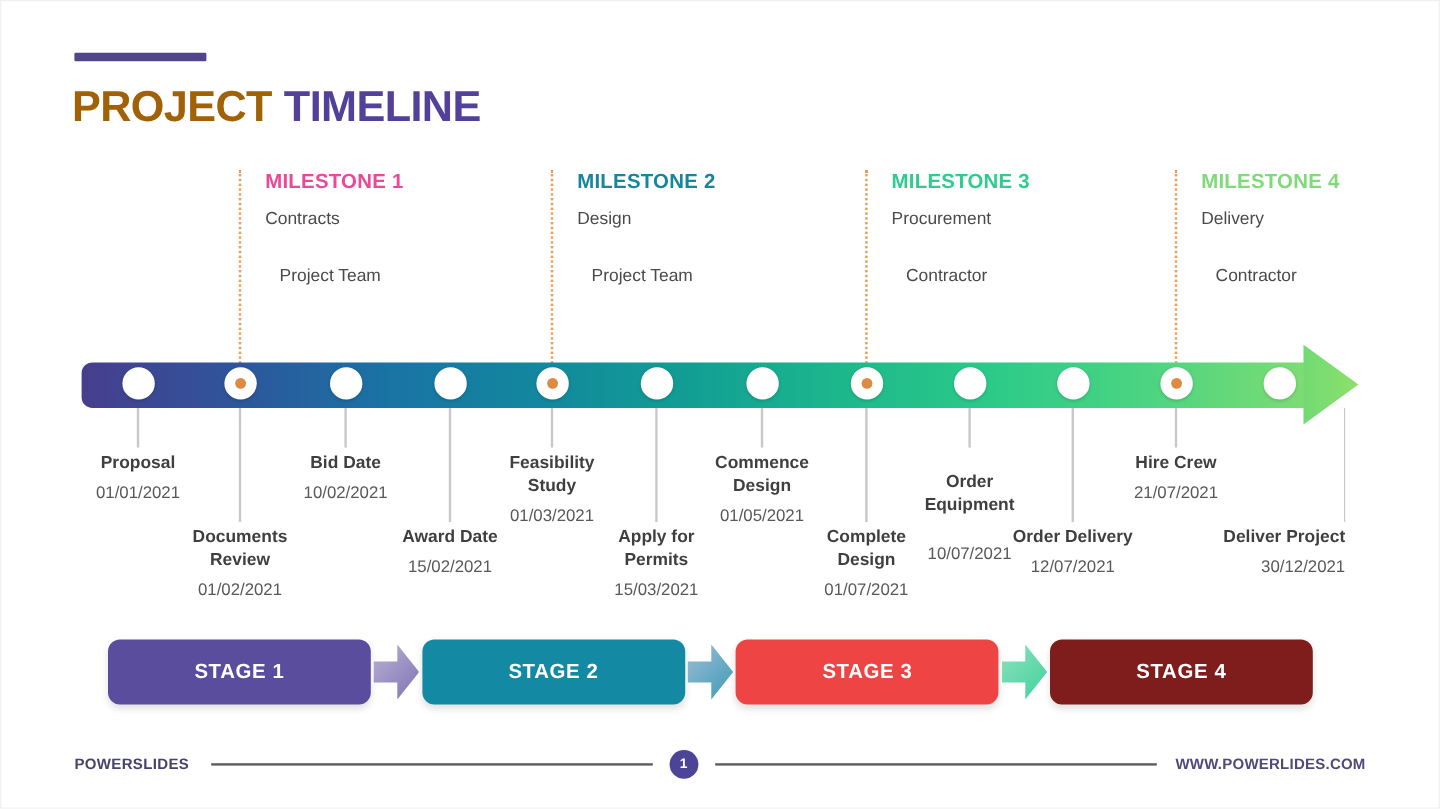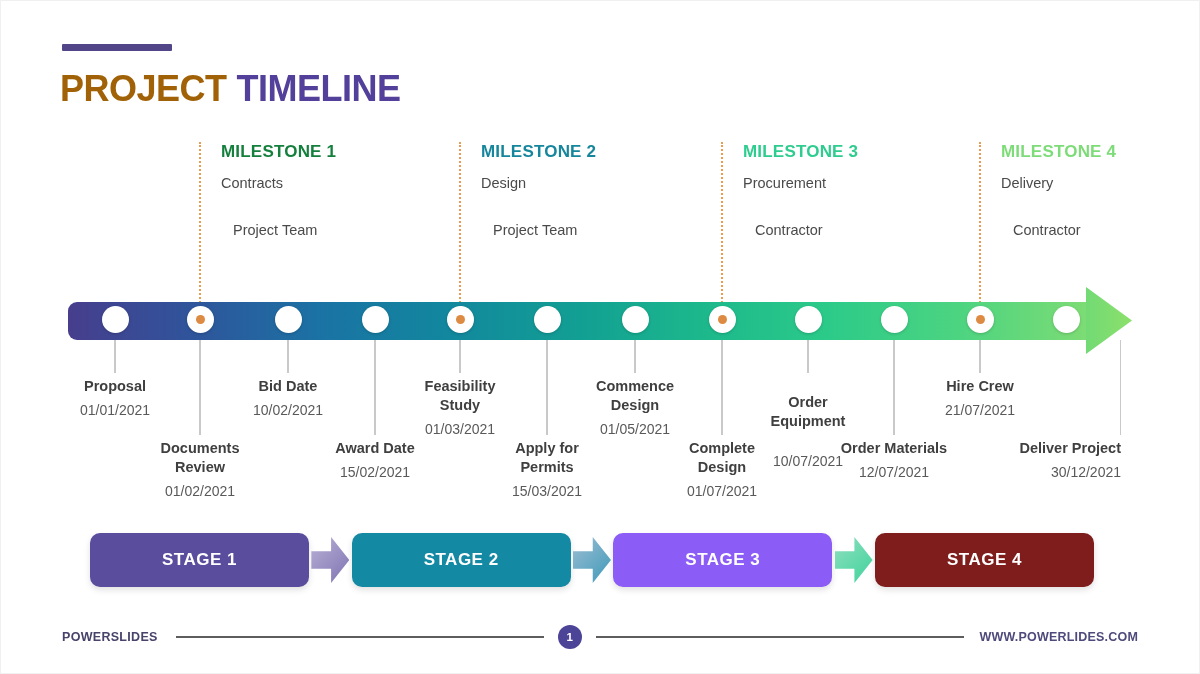--- a/index.html
+++ b/index.html
@@ -64,21 +64,21 @@
 
   <div class="accent-line"></div>
   <div class="page-title">
     <span class="t1">PROJECT</span><span class="t2">TIMELINE</span>
   </div>
 
   <div>
   <div class="milestone" style="left: 199px;">
     <div class="dotted"></div>
     <div class="mtext">
-      <div class="mtitle" style="color: #15803d;">MILESTONE 1</div>
+      <div class="mtitle" style="color: #ec4899;">MILESTONE 1</div>
       <div class="mline1">Contracts</div>
       <div class="mline2">Project Team</div>
     </div>
   </div>
 
   <div class="milestone" style="left: 459px;">
     <div class="dotted"></div>
     <div class="mtext">
       <div class="mtitle" style="color: rgb(22, 134, 156);">MILESTONE 2</div>
       <div class="mline1">Design</div>
@@ -208,21 +208,21 @@
   </div>
 
   <div class="event top" style="left: 753px; gap: 16px;">
     <div class="connector"></div>
     <div class="ename">Order Equipment</div>
     <div class="edate">10/07/2021</div>
   </div>
 
   <div class="event bottom" style="left: 839px;">
     <div class="connector"></div>
-    <div class="ename">Order Materials</div>
+    <div class="ename">Order Delivery</div>
     <div class="edate">12/07/2021</div>
   </div>
 
   <div class="event top" style="left: 925px;">
     <div class="connector"></div>
     <div class="ename">Hire Crew</div>
     <div class="edate">21/07/2021</div>
   </div>
 
   <div class="event bottom" style="left: 1011px; align-items: flex-end;">
@@ -232,21 +232,21 @@
   </div>
 </div>
 
   <div class="stages-row">
   <div class="stage-box" style="background: rgb(90, 77, 158);">STAGE 1</div>
   <div class="stage-arrow" style="background: linear-gradient(135deg, rgb(185, 177, 214), rgb(127, 116, 178));"></div>
 
   <div class="stage-box" style="background: rgb(20, 137, 164);">STAGE 2</div>
   <div class="stage-arrow" style="background: linear-gradient(135deg, rgb(157, 189, 211), rgb(62, 154, 185));"></div>
 
-  <div class="stage-box" style="background: #8b5cf6;">STAGE 3</div>
+  <div class="stage-box" style="background: #ef4444;">STAGE 3</div>
   <div class="stage-arrow" style="background: linear-gradient(135deg, rgb(143, 223, 192), rgb(63, 211, 154));"></div>
 
   <div class="stage-box" style="background: #7f1d1d;">STAGE 4</div>
 
 </div>
 
   <div class="footer">
     <span class="brand">POWERSLIDES</span>
     <div class="f-line left"></div>
     <div class="page-badge">1</div>

